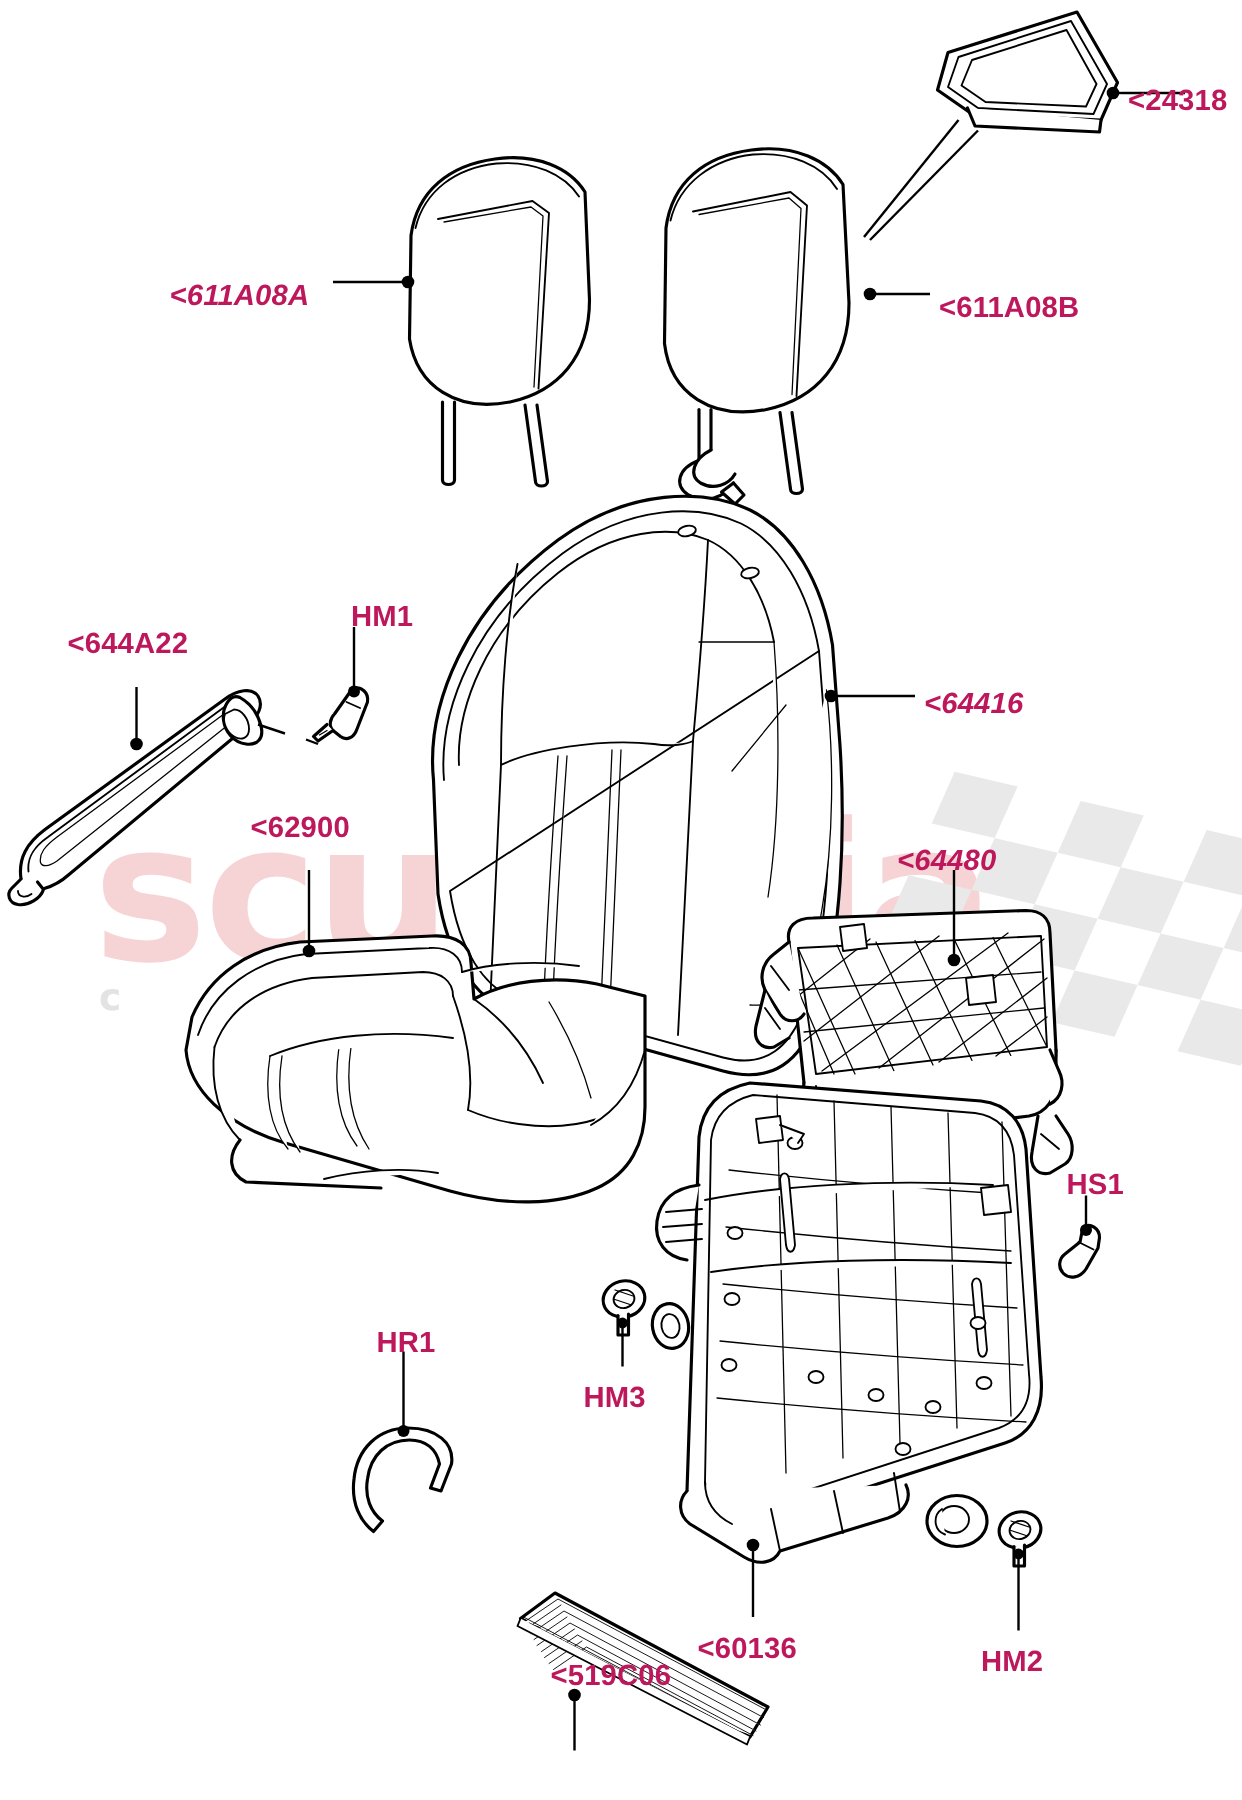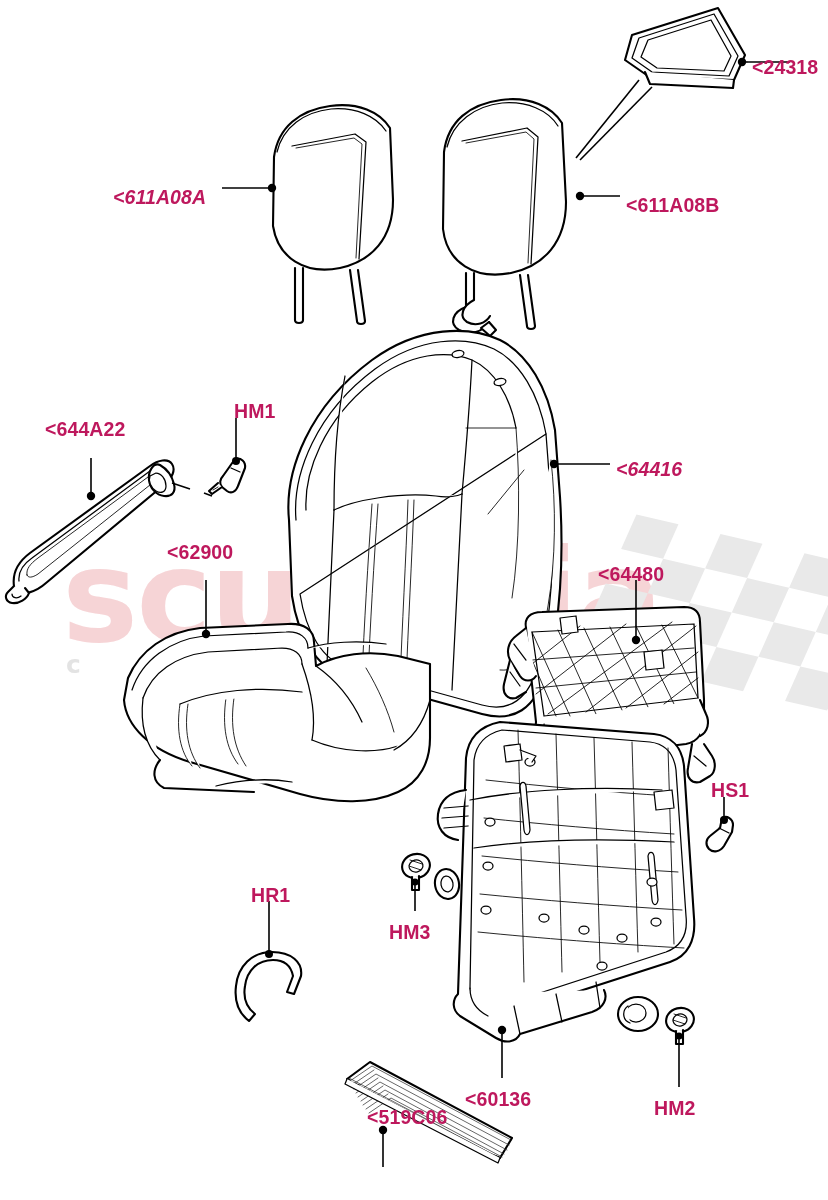--- a/index.html
+++ b/index.html
@@ -339,20 +339,20 @@
 </svg>
 
 <div id="label-layer">
     <div class="lbl" style="left: 752px; top: 56px;">&lt;24318</div>
     <div class="lbl" style="left: 113px; top: 186px; font-style: italic;">&lt;611A08A</div>
     <div class="lbl" style="left: 626px; top: 194px;">&lt;611A08B</div>
     <div class="lbl" style="left: 219px; top: 400px; margin-left: 15px;">HM1</div>
     <div class="lbl" style="left: 45px; top: 418px;">&lt;644A22</div>
     <div class="lbl" style="left: 616px; top: 458px; font-style: italic;">&lt;64416</div>
     <div class="lbl" style="left: 167px; top: 541px; text-align: center;">&lt;62900</div>
-    <div class="lbl" style="left: 598px; top: 563px;">&lt;64480</div>
+    <div class="lbl" style="left: 598px; top: 563px; font-style: italic;">&lt;64480</div>
     <div class="lbl" style="left: 711px; top: 779px;">HS1</div>
     <div class="lbl" style="left: 251px; top: 884px; text-align: right;">HR1</div>
     <div class="lbl" style="left: 389px; top: 921px;">HM3</div>
     <div class="lbl" style="left: 465px; top: 1088px;">&lt;60136</div>
     <div class="lbl" style="left: 654px; top: 1097px;">HM2</div>
     <div class="lbl" style="left: 367px; top: 1106px;">&lt;519C06</div>
   </div>
 
 </body></html>

